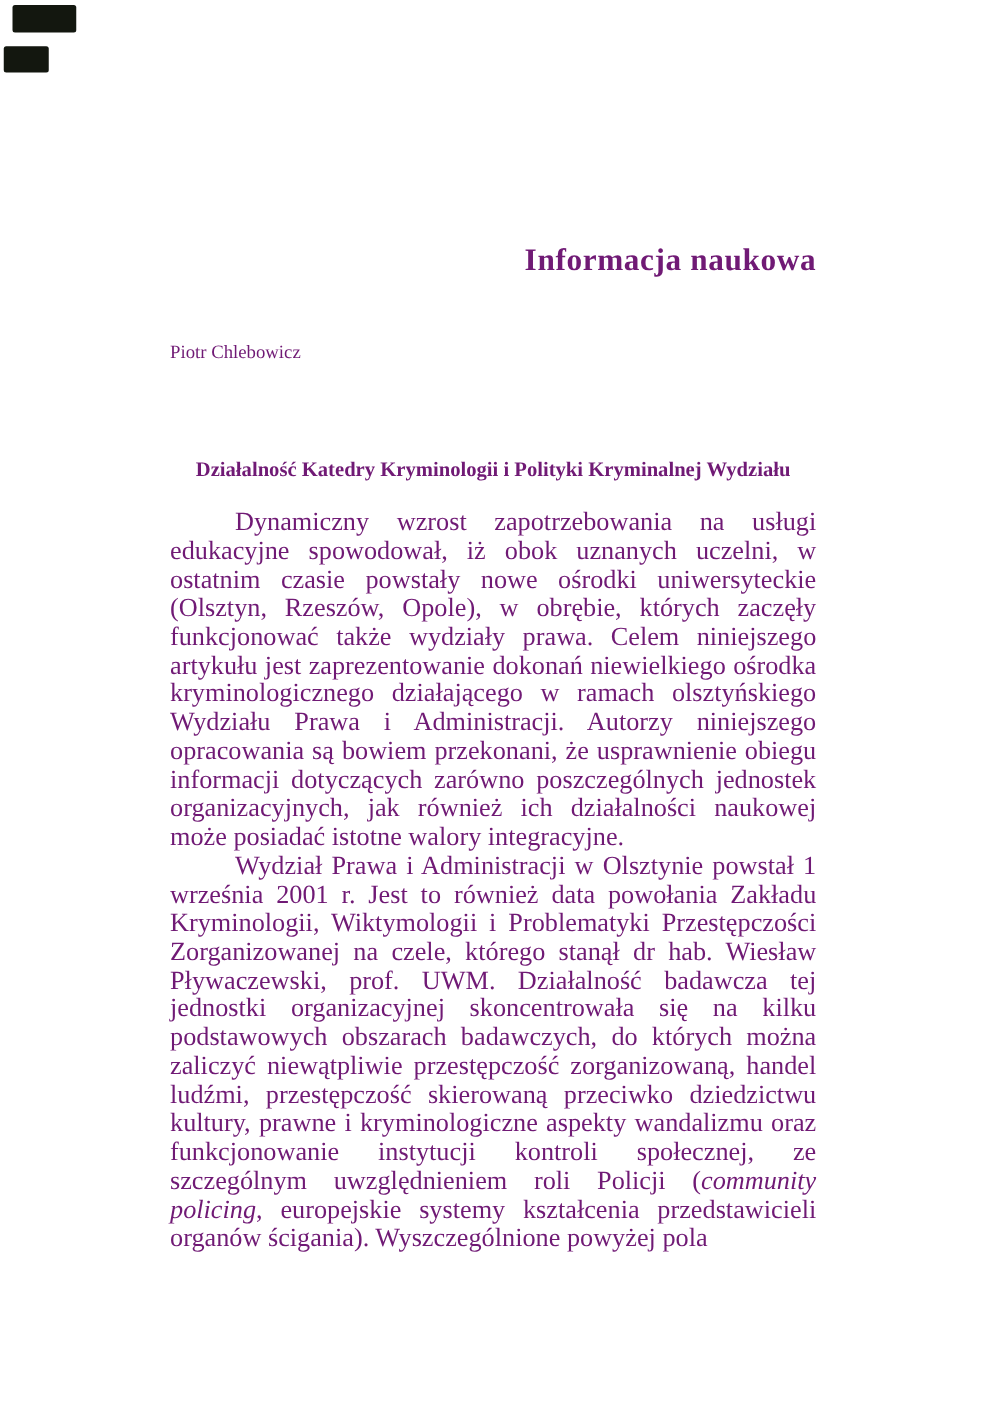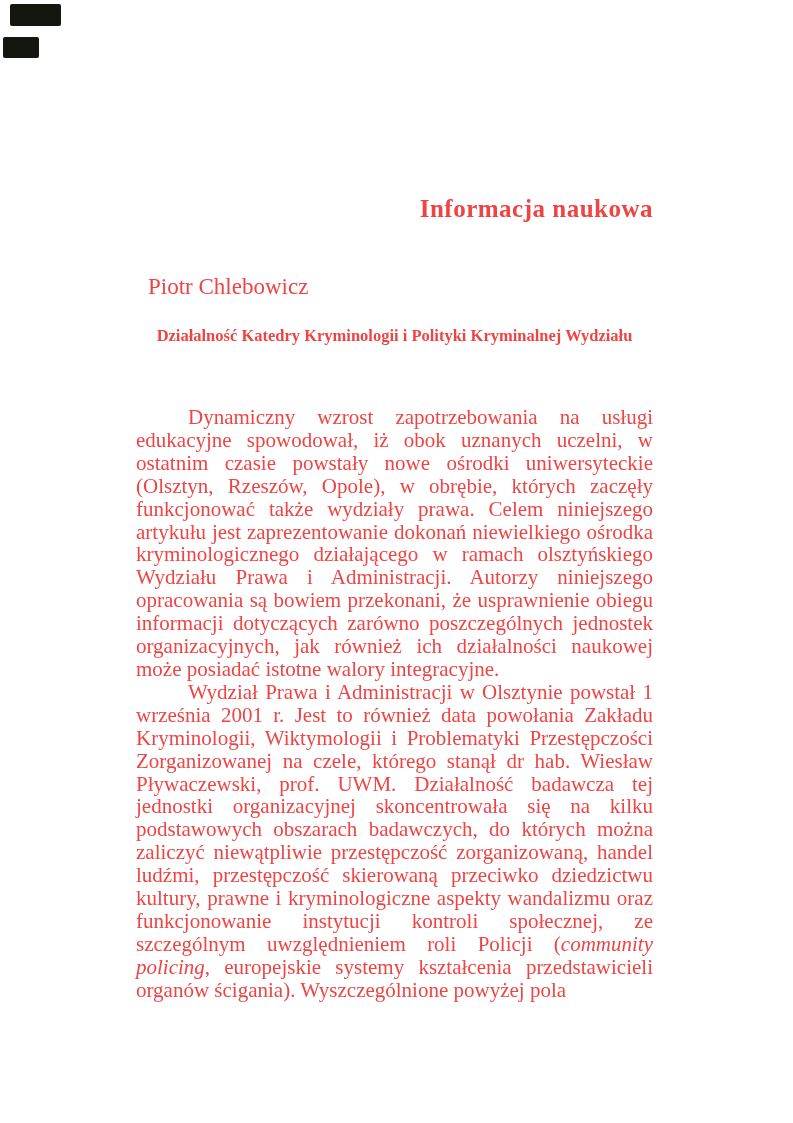--- a/index.html
+++ b/index.html
@@ -7,21 +7,21 @@
     padding: 0;
     background: #ffffff;
   }
   .page {
     position: relative;
     width: 793px;
     height: 1123px;
     background: #ffffff;
     overflow: hidden;
     font-family: "Liberation Serif", "DejaVu Serif", serif;
-    color: #ef4444;
+    color: #701a75;
   }
   .artifact {
     position: absolute;
     background: #13170f;
     border-radius: 2px;
   }
   .artifact-1 { left: 10px; top: 4px;  width: 51px; height: 22px; }
   .artifact-2 { left: 3px;  top: 37px; width: 36px; height: 21px; }
 
   .content {
@@ -36,27 +36,27 @@
     left: 0;
     width: 100%;
     text-align: right;
     font-size: 25px;
     font-weight: bold;
     letter-spacing: 0.5px;
   }
   .author {
     position: absolute;
     top: 274px;
-    left: 12px;
+    left: 0;
     width: 100%;
-    font-size: 23px;
+    font-size: 15px;
   }
   .article-title {
     position: absolute;
-    top: 324px;
+    top: 364px;
     left: -14px;
     width: 545px;
     text-align: center;
     font-weight: bold;
     font-size: 16.5px;
     line-height: 24px;
   }
   .body-text {
     position: absolute;
     top: 406px;

